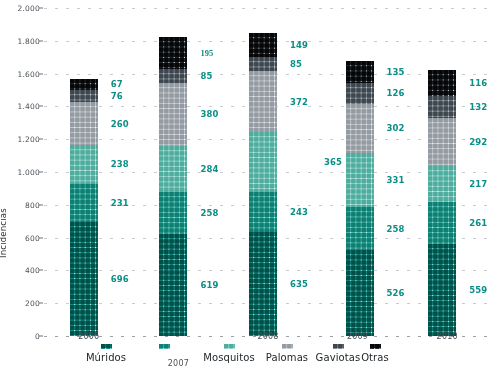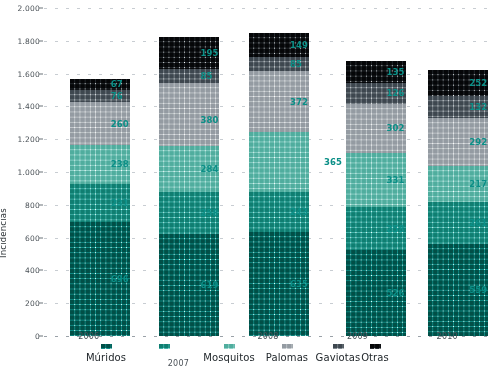--- a/index.html
+++ b/index.html
@@ -56,21 +56,21 @@
     transform-origin:left top;
     white-space:nowrap;
     letter-spacing:.2px;
   }
 
   
   .bars-layer{position:absolute;inset:0;}
   .bar-group{
     position:absolute;
     bottom:0;
-    width:60px;
+    width:28px;
   }
   .seg{
     position:relative;
     width:100%;
     background-repeat:repeat;
     background-size:5.2px 5.2px;
   }
   .seg .seg-label{
     position:absolute;
     left:41px;
@@ -157,27 +157,27 @@
           </div>
           <div class="seg" style="height: 37.884px; background-color: rgb(255, 255, 255); background-image: repeating-linear-gradient(to right, rgb(63, 179, 170) 0px, rgb(63, 179, 170) 4.2px, rgb(255, 255, 255) 4.2px, rgb(255, 255, 255) 5.2px), repeating-linear-gradient(rgb(63, 179, 170) 0px, rgb(63, 179, 170) 4.2px, rgb(255, 255, 255) 4.2px, rgb(255, 255, 255) 5.2px); background-blend-mode: multiply; background-size: 5.2px 5.2px, 5.2px 5.2px;">
             <span class="seg-label" style="color: rgb(11, 143, 135);">231</span>
           </div>
           <div class="seg" style="height: 114.144px; background-color: rgb(255, 255, 255); background-image: repeating-linear-gradient(to right, rgb(14, 142, 135) 0px, rgb(14, 142, 135) 4.2px, rgb(255, 255, 255) 4.2px, rgb(255, 255, 255) 5.2px), repeating-linear-gradient(rgb(14, 142, 135) 0px, rgb(14, 142, 135) 4.2px, rgb(255, 255, 255) 4.2px, rgb(255, 255, 255) 5.2px); background-blend-mode: multiply; background-size: 5.2px 5.2px, 5.2px 5.2px;">
             <span class="seg-label" style="color: rgb(11, 143, 135);">696</span>
           </div>
         </div>
         <div class="bar-group" style="left: 115.4px;">
           <div class="seg" style="height: 31.98px; background-color: rgb(255, 255, 255); background-image: repeating-linear-gradient(to right, rgb(35, 40, 45) 0px, rgb(35, 40, 45) 4.2px, rgb(255, 255, 255) 4.2px, rgb(255, 255, 255) 5.2px), repeating-linear-gradient(rgb(35, 40, 45) 0px, rgb(35, 40, 45) 4.2px, rgb(255, 255, 255) 4.2px, rgb(255, 255, 255) 5.2px); background-blend-mode: multiply; background-size: 5.2px 5.2px, 5.2px 5.2px;">
-            <span class="seg-label" style="color: rgb(11, 143, 135);">195</span>
+            <span class="seg-label" style="color: rgb(11, 143, 135); font-family: Liberation Serif, serif;">195</span>
           </div>
           <div class="seg tiny" style="height: 13.94px; background-color: rgb(255, 255, 255); background-image: repeating-linear-gradient(to right, rgb(126, 135, 142) 0px, rgb(126, 135, 142) 4.2px, rgb(255, 255, 255) 4.2px, rgb(255, 255, 255) 5.2px), repeating-linear-gradient(rgb(126, 135, 142) 0px, rgb(126, 135, 142) 4.2px, rgb(255, 255, 255) 4.2px, rgb(255, 255, 255) 5.2px); background-blend-mode: multiply; background-size: 5.2px 5.2px, 5.2px 5.2px;">
             <span class="seg-label" style="color: rgb(11, 143, 135);">85</span>
           </div>
           <div class="seg" style="height: 62.32px; background-color: rgb(255, 255, 255); background-image: repeating-linear-gradient(to right, rgb(194, 199, 203) 0px, rgb(194, 199, 203) 4.2px, rgb(255, 255, 255) 4.2px, rgb(255, 255, 255) 5.2px), repeating-linear-gradient(rgb(194, 199, 203) 0px, rgb(194, 199, 203) 4.2px, rgb(255, 255, 255) 4.2px, rgb(255, 255, 255) 5.2px); background-blend-mode: multiply; background-size: 5.2px 5.2px, 5.2px 5.2px;">
-            <span class="seg-label" style="color: rgb(11, 143, 135); margin-top: 6px;">380</span>
+            <span class="seg-label" style="color: rgb(11, 143, 135);">380</span>
           </div>
           <div class="seg" style="height: 46.576px; background-color: rgb(255, 255, 255); background-image: repeating-linear-gradient(to right, rgb(143, 210, 201) 0px, rgb(143, 210, 201) 4.2px, rgb(255, 255, 255) 4.2px, rgb(255, 255, 255) 5.2px), repeating-linear-gradient(rgb(143, 210, 201) 0px, rgb(143, 210, 201) 4.2px, rgb(255, 255, 255) 4.2px, rgb(255, 255, 255) 5.2px); background-blend-mode: multiply; background-size: 5.2px 5.2px, 5.2px 5.2px;">
             <span class="seg-label" style="color: rgb(11, 143, 135);">284</span>
           </div>
           <div class="seg" style="height: 42.312px; background-color: rgb(255, 255, 255); background-image: repeating-linear-gradient(to right, rgb(63, 179, 170) 0px, rgb(63, 179, 170) 4.2px, rgb(255, 255, 255) 4.2px, rgb(255, 255, 255) 5.2px), repeating-linear-gradient(rgb(63, 179, 170) 0px, rgb(63, 179, 170) 4.2px, rgb(255, 255, 255) 4.2px, rgb(255, 255, 255) 5.2px); background-blend-mode: multiply; background-size: 5.2px 5.2px, 5.2px 5.2px;">
             <span class="seg-label" style="color: rgb(11, 143, 135);">258</span>
           </div>
           <div class="seg" style="height: 101.516px; background-color: rgb(255, 255, 255); background-image: repeating-linear-gradient(to right, rgb(14, 142, 135) 0px, rgb(14, 142, 135) 4.2px, rgb(255, 255, 255) 4.2px, rgb(255, 255, 255) 5.2px), repeating-linear-gradient(rgb(14, 142, 135) 0px, rgb(14, 142, 135) 4.2px, rgb(255, 255, 255) 4.2px, rgb(255, 255, 255) 5.2px); background-blend-mode: multiply; background-size: 5.2px 5.2px, 5.2px 5.2px;">
             <span class="seg-label" style="color: rgb(11, 143, 135);">619</span>
           </div>
@@ -217,21 +217,21 @@
           </div>
           <div class="seg" style="height: 42.312px; background-color: rgb(255, 255, 255); background-image: repeating-linear-gradient(to right, rgb(63, 179, 170) 0px, rgb(63, 179, 170) 4.2px, rgb(255, 255, 255) 4.2px, rgb(255, 255, 255) 5.2px), repeating-linear-gradient(rgb(63, 179, 170) 0px, rgb(63, 179, 170) 4.2px, rgb(255, 255, 255) 4.2px, rgb(255, 255, 255) 5.2px); background-blend-mode: multiply; background-size: 5.2px 5.2px, 5.2px 5.2px;">
             <span class="seg-label" style="color: rgb(11, 143, 135);">258</span>
           </div>
           <div class="seg" style="height: 86.264px; background-color: rgb(255, 255, 255); background-image: repeating-linear-gradient(to right, rgb(14, 142, 135) 0px, rgb(14, 142, 135) 4.2px, rgb(255, 255, 255) 4.2px, rgb(255, 255, 255) 5.2px), repeating-linear-gradient(rgb(14, 142, 135) 0px, rgb(14, 142, 135) 4.2px, rgb(255, 255, 255) 4.2px, rgb(255, 255, 255) 5.2px); background-blend-mode: multiply; background-size: 5.2px 5.2px, 5.2px 5.2px;">
             <span class="seg-label" style="color: rgb(11, 143, 135);">526</span>
           </div>
         </div>
         <div class="bar-group" style="left: 384.2px;">
           <div class="seg" style="height: 26.076px; background-color: rgb(255, 255, 255); background-image: repeating-linear-gradient(to right, rgb(35, 40, 45) 0px, rgb(35, 40, 45) 4.2px, rgb(255, 255, 255) 4.2px, rgb(255, 255, 255) 5.2px), repeating-linear-gradient(rgb(35, 40, 45) 0px, rgb(35, 40, 45) 4.2px, rgb(255, 255, 255) 4.2px, rgb(255, 255, 255) 5.2px); background-blend-mode: multiply; background-size: 5.2px 5.2px, 5.2px 5.2px;">
-            <span class="seg-label" style="color: rgb(11, 143, 135);">252</span>
+            <span class="seg-label" style="color: rgb(11, 143, 135);">116</span>
           </div>
           <div class="seg" style="height: 21.648px; background-color: rgb(255, 255, 255); background-image: repeating-linear-gradient(to right, rgb(126, 135, 142) 0px, rgb(126, 135, 142) 4.2px, rgb(255, 255, 255) 4.2px, rgb(255, 255, 255) 5.2px), repeating-linear-gradient(rgb(126, 135, 142) 0px, rgb(126, 135, 142) 4.2px, rgb(255, 255, 255) 4.2px, rgb(255, 255, 255) 5.2px); background-blend-mode: multiply; background-size: 5.2px 5.2px, 5.2px 5.2px;">
             <span class="seg-label" style="color: rgb(11, 143, 135);">132</span>
           </div>
           <div class="seg" style="height: 47.888px; background-color: rgb(255, 255, 255); background-image: repeating-linear-gradient(to right, rgb(194, 199, 203) 0px, rgb(194, 199, 203) 4.2px, rgb(255, 255, 255) 4.2px, rgb(255, 255, 255) 5.2px), repeating-linear-gradient(rgb(194, 199, 203) 0px, rgb(194, 199, 203) 4.2px, rgb(255, 255, 255) 4.2px, rgb(255, 255, 255) 5.2px); background-blend-mode: multiply; background-size: 5.2px 5.2px, 5.2px 5.2px;">
             <span class="seg-label" style="color: rgb(11, 143, 135);">292</span>
           </div>
           <div class="seg" style="height: 35.588px; background-color: rgb(255, 255, 255); background-image: repeating-linear-gradient(to right, rgb(143, 210, 201) 0px, rgb(143, 210, 201) 4.2px, rgb(255, 255, 255) 4.2px, rgb(255, 255, 255) 5.2px), repeating-linear-gradient(rgb(143, 210, 201) 0px, rgb(143, 210, 201) 4.2px, rgb(255, 255, 255) 4.2px, rgb(255, 255, 255) 5.2px); background-blend-mode: multiply; background-size: 5.2px 5.2px, 5.2px 5.2px;">
             <span class="seg-label" style="color: rgb(11, 143, 135);">217</span>
           </div>

